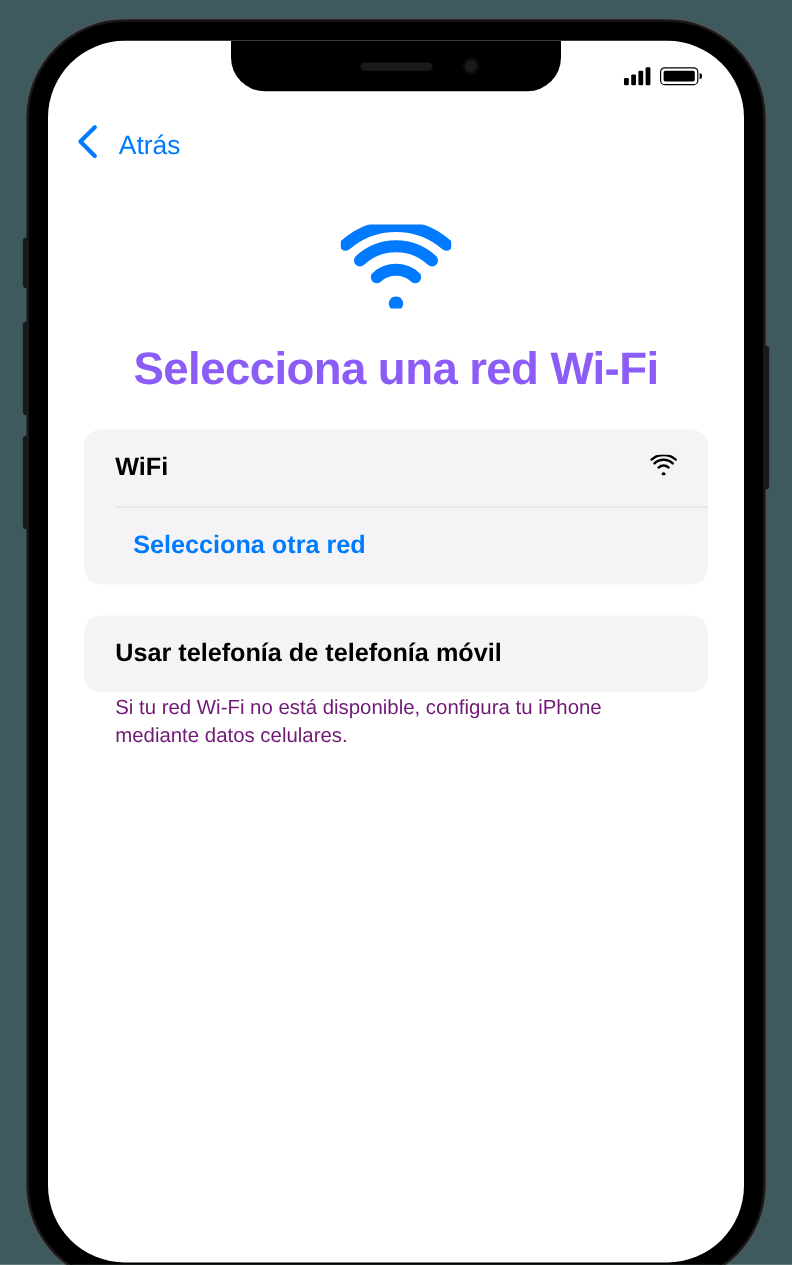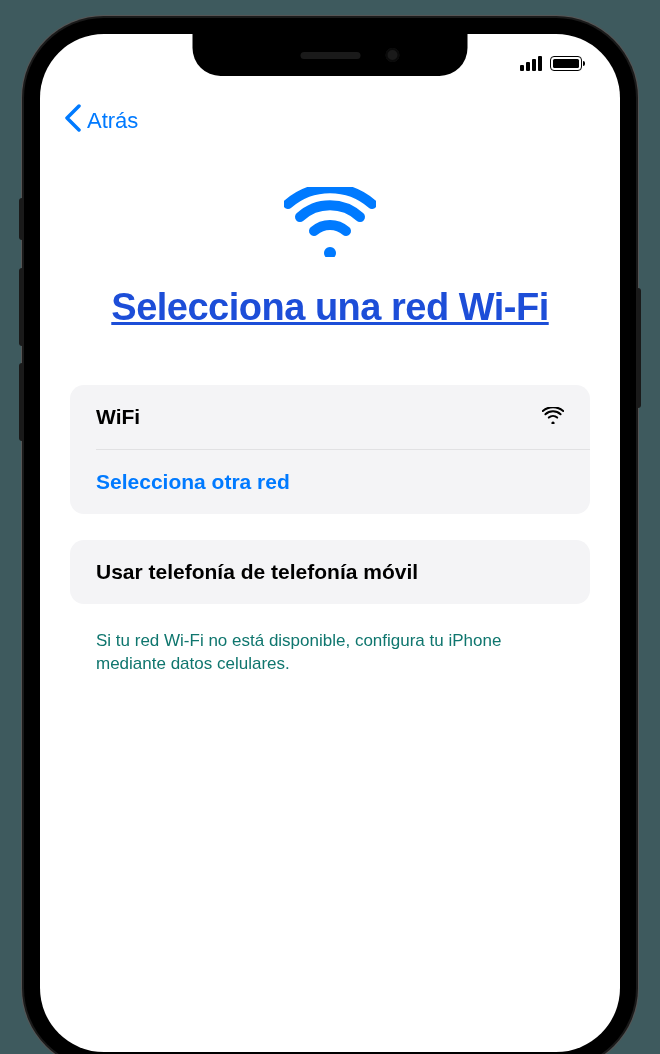--- a/index.html
+++ b/index.html
@@ -158,21 +158,21 @@
       border-radius: 1.5px;
     }
     .nav-bar {
       padding: 70px 24px 0;
       display: flex;
       align-items: center;
     }
     .back-button {
       display: flex;
       align-items: center;
-      gap: 6px;
+      gap: 18px;
       color: #007aff;
       font-size: 22px;
       font-weight: 400;
       cursor: pointer;
     }
     .chevron-back {
       font-size: 32px;
       font-weight: 400;
       line-height: 1;
     }
@@ -185,23 +185,22 @@
     .wifi-hero-icon {
       color: #007aff;
       margin-bottom: 24px;
     }
     .page-title {
       font-size: 38px;
       font-weight: 700;
       text-align: center;
       line-height: 1.2;
       letter-spacing: -0.5px;
-      color: #1d4ed8;
-      margin-bottom: 54px;
-      text-decoration: underline;
+      color: #8b5cf6;
+      margin-bottom: 26px;
     }
     .card {
       width: 100%;
       background: #f4f4f6;
       border-radius: 14px;
       overflow: hidden;
     }
     .card + .card {
       margin-top: 26px;
     }
@@ -212,31 +211,32 @@
       justify-content: space-between;
       font-size: 21px;
       cursor: pointer;
     }
     .list-row-label {
       color: #000;
       font-weight: 700;
     }
     .list-row.link .list-row-label {
       color: #007aff;
+      margin-left: 15px;
     }
     .divider {
       height: 1px;
       background: #e1e1e3;
       margin-left: 26px;
     }
     .footer-note {
-      margin-top: 26px;
+      margin-top: 2px;
       padding: 0 26px;
       font-size: 17px;
-      color: #0f766e;
+      color: #701a75;
       line-height: 1.35;
       align-self: stretch;
     }
     .wifi-small-icon {
       color: #000;
     }
   </style>
 </head>
 <body>
 

